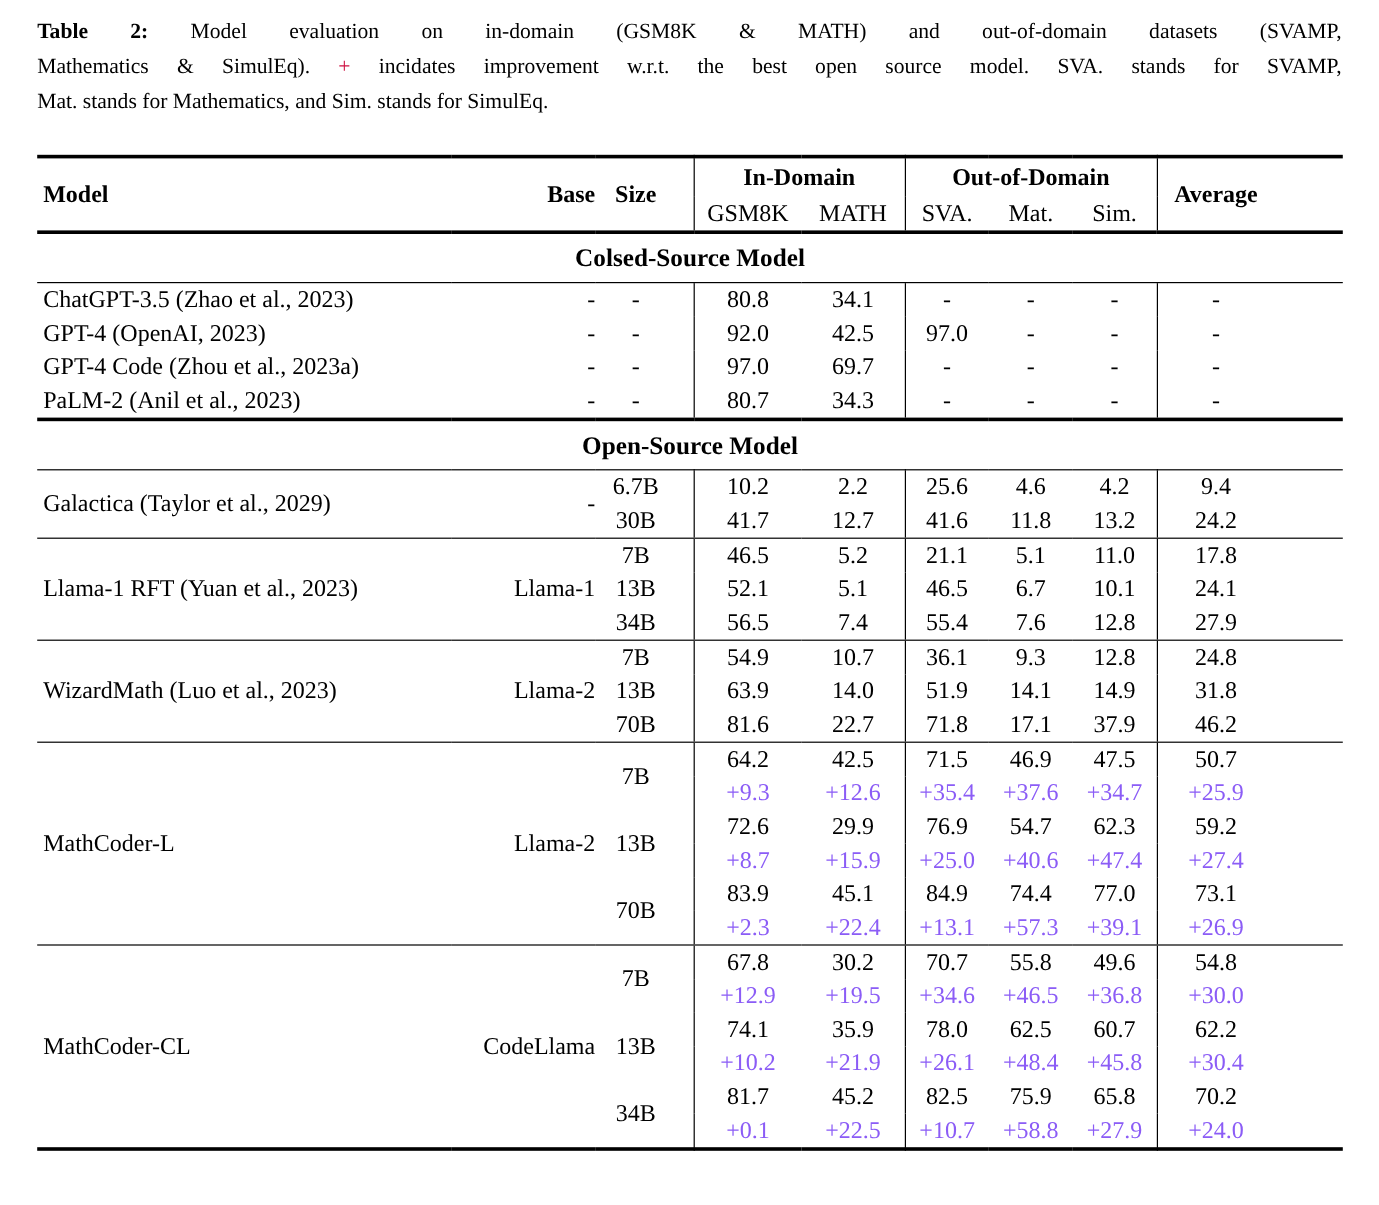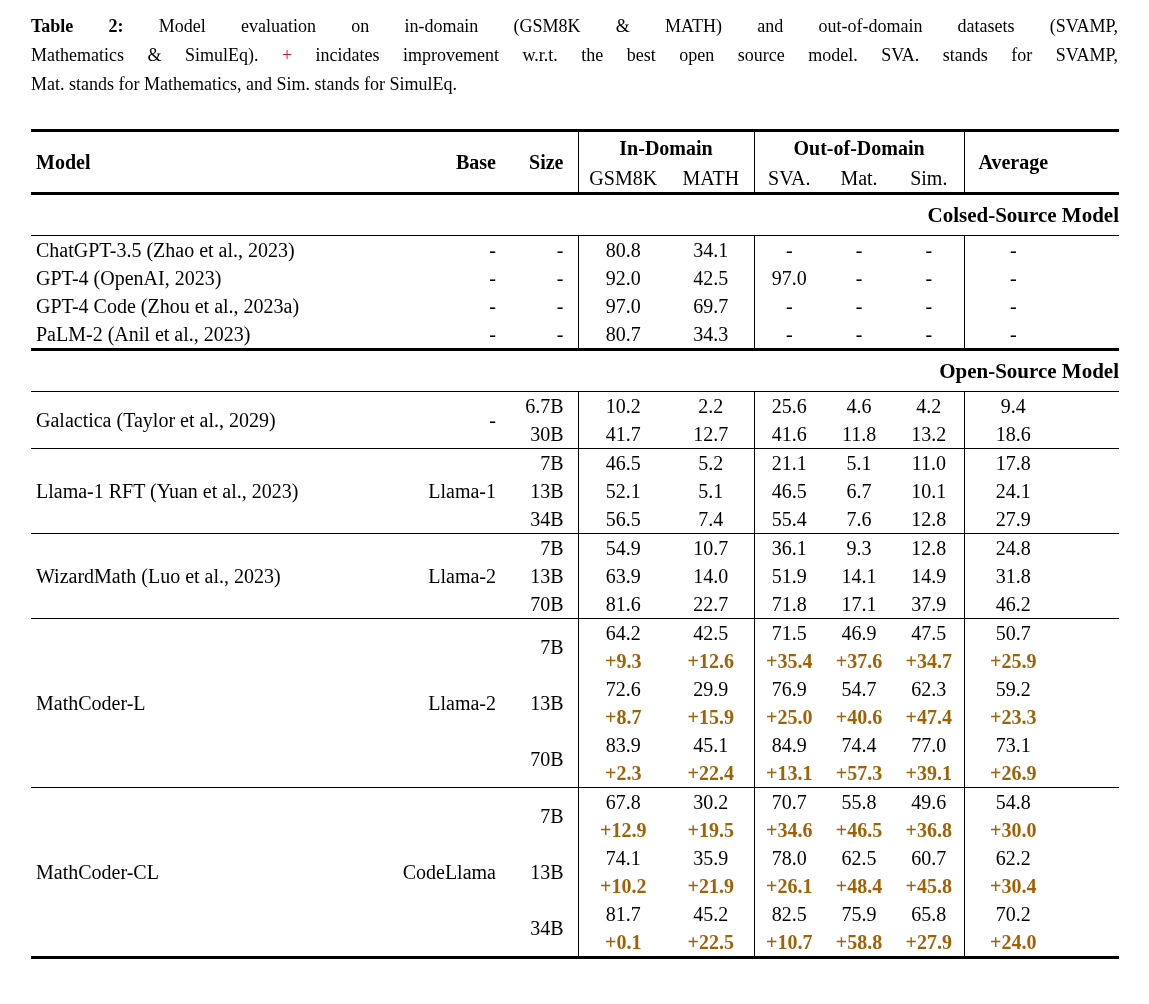--- a/index.html
+++ b/index.html
@@ -36,36 +36,36 @@
     border-top: 3px solid #000;
     border-bottom: 3px solid #000;
   }
   td, th { padding: 0; height: 28px; vertical-align: middle; font-weight: normal; white-space: nowrap; overflow: hidden; }
   tr.hdr1 th { height: 32px; }
   tr.hdr2 th { height: 28px; }
   th.b, .bold { font-weight: bold; }
 
   .model   { text-align: left; padding-left: 5px; }
   .basec   { text-align: right; }
-  .sizec   { text-align: right; padding-right: 14px; }
+  .sizec   { text-align: center; padding-right: 14px; }
   .score   { text-align: center; }
   .avgc    { text-align: center; padding-right: 57px; }
 
   .bl  { border-left: 1.5px solid #000; }
   .bb2 { border-bottom: 3px solid #000; }
   .bb1 { border-bottom: 1.5px solid #000; }
   .bbh { border-bottom: 1px solid #000; }
 
   tr.section td {
     height: 40px;
-    text-align: right;
+    text-align: center;
     font-weight: bold;
     font-size: 21px;
   }
-  .delta { color: #a16207; font-weight: bold; }
+  .delta { color: #8b5cf6; font-weight: normal; }
 </style>
 </head>
 <body>
 
 <div class="page">
 
   <div class="caption">
     <div class="cap-line">
       <span class="cap-label">Table 2:</span>
       <span>Model evaluation on in-domain (GSM8K &amp; MATH) and out-of-domain datasets (SVAMP,</span>
@@ -174,21 +174,21 @@
       <td class="score">4.2</td>
       <td class="avgc bl">9.4</td>
     </tr>
     <tr>
       <td class="sizec bb1">30B</td>
       <td class="score bl bb1">41.7</td>
       <td class="score bb1">12.7</td>
       <td class="score bl bb1">41.6</td>
       <td class="score bb1">11.8</td>
       <td class="score bb1">13.2</td>
-      <td class="avgc bl bb1">18.6</td>
+      <td class="avgc bl bb1">24.2</td>
     </tr>
 
     <tr>
       <td class="model bb1" rowspan="3">Llama-1 RFT (Yuan et al., 2023)</td>
       <td class="basec bb1" rowspan="3">Llama-1</td>
       <td class="sizec">7B</td>
       <td class="score bl">46.5</td>
       <td class="score">5.2</td>
       <td class="score bl">21.1</td>
       <td class="score">5.1</td>
@@ -271,21 +271,21 @@
       <td class="score">54.7</td>
       <td class="score">62.3</td>
       <td class="avgc bl">59.2</td>
     </tr>
     <tr>
       <td class="score bl delta">+8.7</td>
       <td class="score delta">+15.9</td>
       <td class="score bl delta">+25.0</td>
       <td class="score delta">+40.6</td>
       <td class="score delta">+47.4</td>
-      <td class="avgc bl delta">+23.3</td>
+      <td class="avgc bl delta">+27.4</td>
     </tr>
     <tr>
       <td class="sizec bb1" rowspan="2">70B</td>
       <td class="score bl">83.9</td>
       <td class="score">45.1</td>
       <td class="score bl">84.9</td>
       <td class="score">74.4</td>
       <td class="score">77.0</td>
       <td class="avgc bl">73.1</td>
     </tr>

